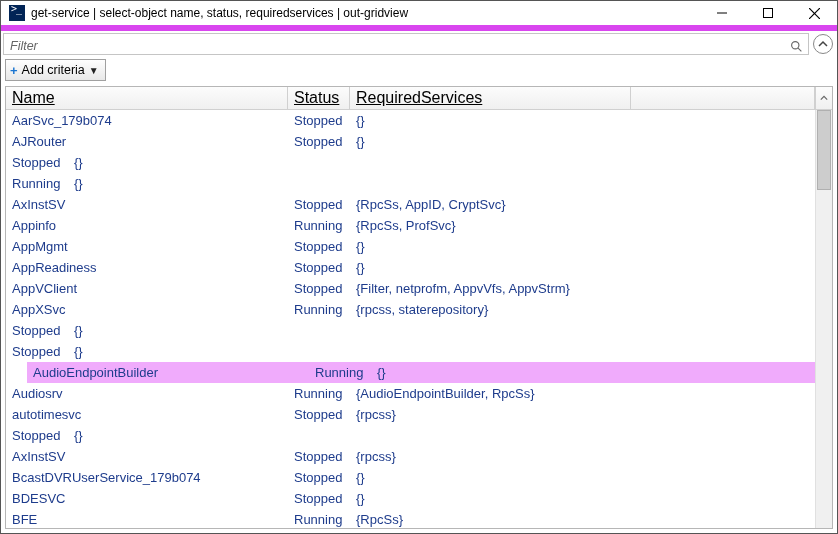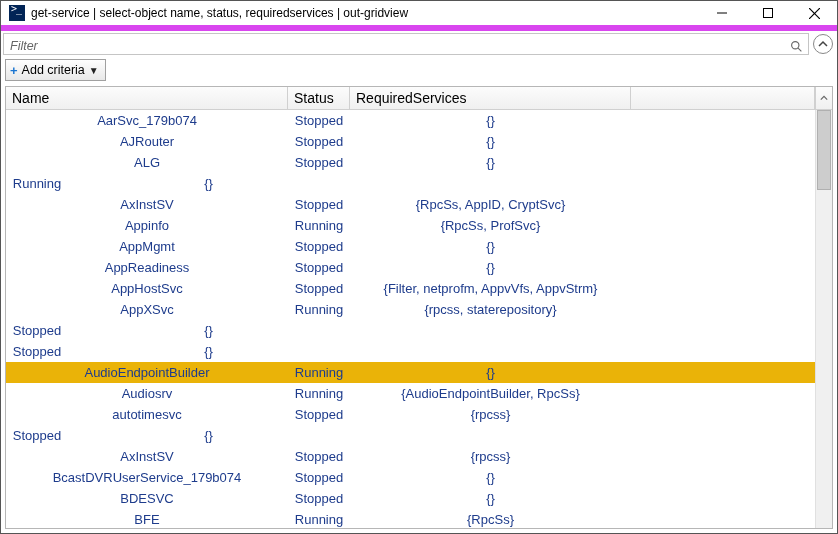--- a/index.html
+++ b/index.html
@@ -148,24 +148,25 @@
     display: flex;
     background: linear-gradient(#fcfcfc, #f0f0f0);
     border-bottom: 1px solid #d0d0d0;
     height: 23px;
     align-items: stretch;
     flex-shrink: 0;
   }
   .grid-header .col {
     border-right: 1px solid #d0d0d0;
     padding: 3px 6px;
-    font-size: 14px;
+    font-size: 16px;
     color: #000;
     display: flex;
     align-items: center;
+    text-decoration: underline;
   }
   .grid-header .spacer {
     flex: 1;
   }
   .grid-header .scroll-top {
     width: 17px;
     border-left: 1px solid #d0d0d0;
     display: flex;
     align-items: center;
     justify-content: center;
@@ -174,31 +175,31 @@
   }
 
   .grid-body {
     flex: 1;
     display: flex;
     overflow: hidden;
   }
   .rows {
     flex: 1;
     overflow: hidden;
-    text-align: center;
   }
   .row {
     display: flex;
     height: 21px;
     align-items: center;
     font-size: 13px;
     color: #1e3c8c;
   }
   .row.selected {
-    background: #eab308;
+    background: #f0abfc;
+    margin-left: 21px;
   }
   .row .cell {
     padding: 0 6px;
     white-space: nowrap;
     overflow: hidden;
   }
 
   .col-name { width: 282px; }
   .col-status { width: 62px; }
   .col-req { width: 281px; }
@@ -289,21 +290,20 @@
             <div class="cell col-name">AarSvc_179b074</div>
             <div class="cell col-status">Stopped</div>
             <div class="cell col-req">{}</div>
           </div>
           <div class="row">
             <div class="cell col-name">AJRouter</div>
             <div class="cell col-status">Stopped</div>
             <div class="cell col-req">{}</div>
           </div>
           <div class="row">
-            <div class="cell col-name">ALG</div>
             <div class="cell col-status">Stopped</div>
             <div class="cell col-req">{}</div>
           </div>
           <div class="row">
             <div class="cell col-status">Running</div>
             <div class="cell col-req">{}</div>
           </div>
           <div class="row">
             <div class="cell col-name">AxInstSV</div>
             <div class="cell col-status">Stopped</div>
@@ -318,21 +318,21 @@
             <div class="cell col-name">AppMgmt</div>
             <div class="cell col-status">Stopped</div>
             <div class="cell col-req">{}</div>
           </div>
           <div class="row">
             <div class="cell col-name">AppReadiness</div>
             <div class="cell col-status">Stopped</div>
             <div class="cell col-req">{}</div>
           </div>
           <div class="row">
-            <div class="cell col-name">AppHostSvc</div>
+            <div class="cell col-name">AppVClient</div>
             <div class="cell col-status">Stopped</div>
             <div class="cell col-req">{Filter, netprofm, AppvVfs, AppvStrm}</div>
           </div>
           <div class="row">
             <div class="cell col-name">AppXSvc</div>
             <div class="cell col-status">Running</div>
             <div class="cell col-req">{rpcss, staterepository}</div>
           </div>
           <div class="row">
             <div class="cell col-status">Stopped</div>

